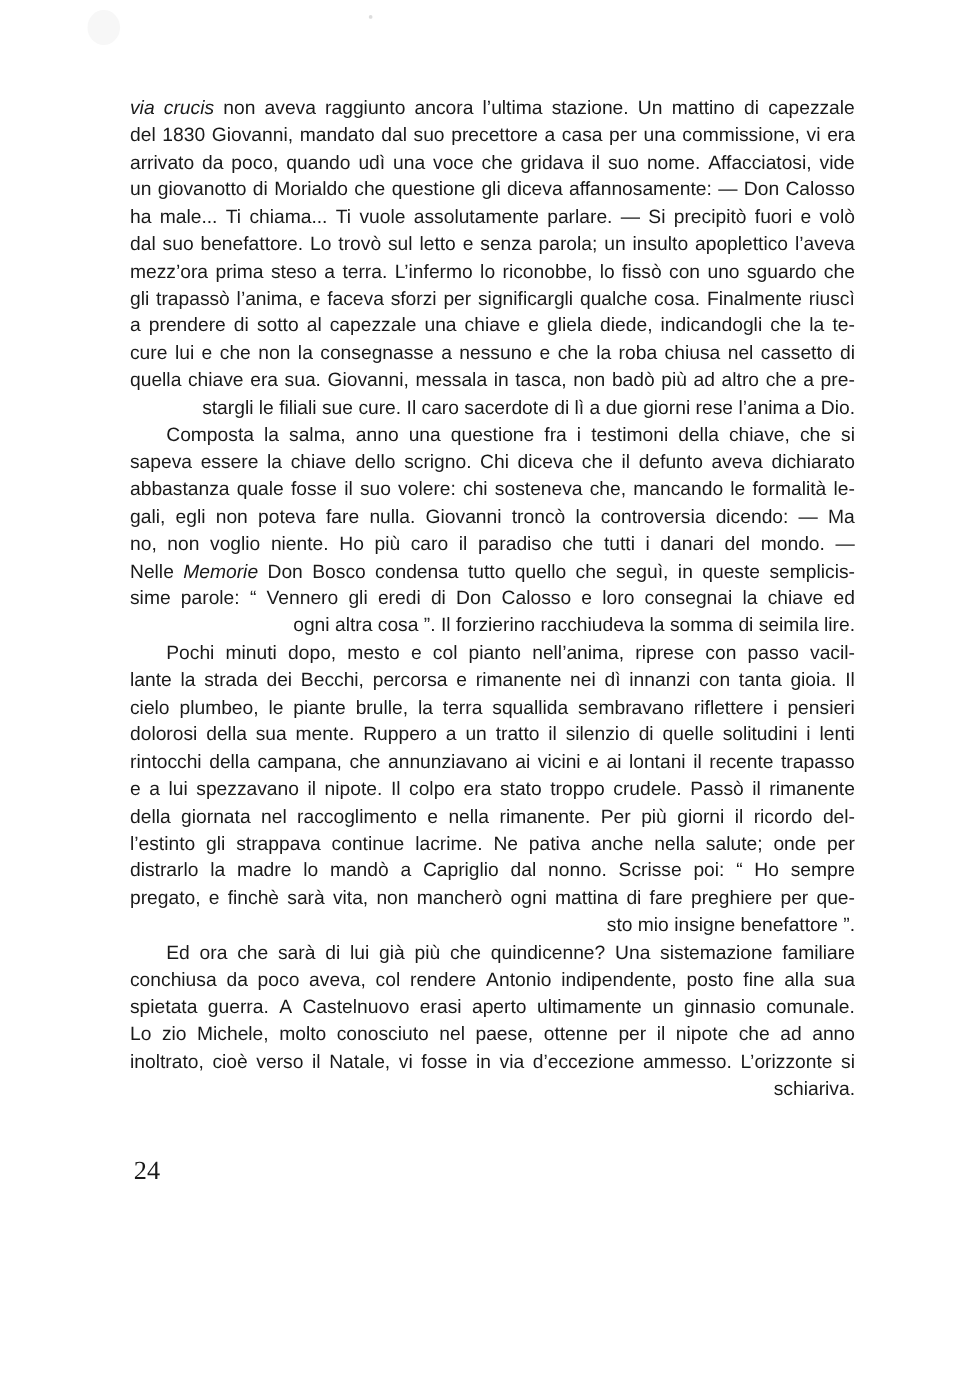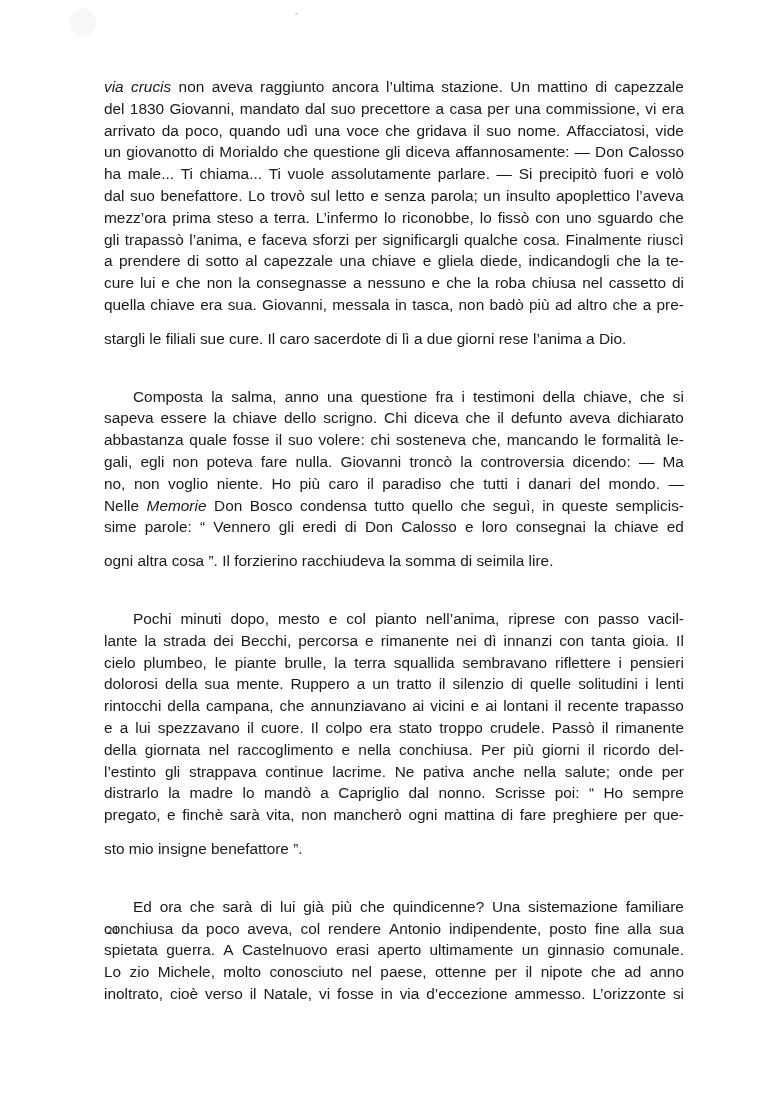--- a/index.html
+++ b/index.html
@@ -13,29 +13,29 @@
     font-size: 15.4px;
     line-height: 21.8px;
     color: #1a1a1a;
   }
   .para { margin: 0; text-align: justify; }
   .jl {
     display: flex;
     justify-content: space-between;
     white-space: pre;
   }
-  .jl.left { justify-content: flex-start; gap: 0.28em; margin-top: 12px; }
-  .jl.indent { padding-left: 29px; margin-top: 36px; }
+  .jl.left { justify-content: flex-end; gap: 0.28em; }
+  .jl.indent { padding-left: 29px; }
   em { font-style: italic; }
   .page-number {
     position: absolute;
     left: 107px;
     top: 924px;
     font-family: "Liberation Serif", "DejaVu Serif", serif;
-    font-size: 11px;
+    font-size: 21px;
     color: #1a1a1a;
   }
   .speck1 { position: absolute; left: 295px; top: 12px; width: 3px; height: 3px; background: #ddd; border-radius: 50%; }
   .speck2 { position: absolute; left: 70px; top: 8px; width: 26px; height: 28px; background: #f7f7f7; border-radius: 50%; }
 </style>
 </head>
 <body>
 
 <div class="speck2"></div>
 <div class="speck1"></div>
@@ -64,29 +64,30 @@
       <div class="jl"><span>Nelle</span><span><em>Memorie</em></span><span>Don</span><span>Bosco</span><span>condensa</span><span>tutto</span><span>quello</span><span>che</span><span>seguì,</span><span>in</span><span>queste</span><span>semplicis-</span></div>
       <div class="jl"><span>sime</span><span>parole:</span><span>“</span><span>Vennero</span><span>gli</span><span>eredi</span><span>di</span><span>Don</span><span>Calosso</span><span>e</span><span>loro</span><span>consegnai</span><span>la</span><span>chiave</span><span>ed</span></div>
       <div class="jl left"><span>ogni</span><span>altra</span><span>cosa</span><span>”.</span><span>Il</span><span>forzierino</span><span>racchiudeva</span><span>la</span><span>somma</span><span>di</span><span>seimila</span><span>lire.</span></div>
     </div>
     <div class="para">
       <div class="jl indent"><span>Pochi</span><span>minuti</span><span>dopo,</span><span>mesto</span><span>e</span><span>col</span><span>pianto</span><span>nell’anima,</span><span>riprese</span><span>con</span><span>passo</span><span>vacil-</span></div>
       <div class="jl"><span>lante</span><span>la</span><span>strada</span><span>dei</span><span>Becchi,</span><span>percorsa</span><span>e</span><span>rimanente</span><span>nei</span><span>dì</span><span>innanzi</span><span>con</span><span>tanta</span><span>gioia.</span><span>Il</span></div>
       <div class="jl"><span>cielo</span><span>plumbeo,</span><span>le</span><span>piante</span><span>brulle,</span><span>la</span><span>terra</span><span>squallida</span><span>sembravano</span><span>riflettere</span><span>i</span><span>pensieri</span></div>
       <div class="jl"><span>dolorosi</span><span>della</span><span>sua</span><span>mente.</span><span>Ruppero</span><span>a</span><span>un</span><span>tratto</span><span>il</span><span>silenzio</span><span>di</span><span>quelle</span><span>solitudini</span><span>i</span><span>lenti</span></div>
       <div class="jl"><span>rintocchi</span><span>della</span><span>campana,</span><span>che</span><span>annunziavano</span><span>ai</span><span>vicini</span><span>e</span><span>ai</span><span>lontani</span><span>il</span><span>recente</span><span>trapasso</span></div>
-      <div class="jl"><span>e</span><span>a</span><span>lui</span><span>spezzavano</span><span>il</span><span>cuore.</span><span>Il</span><span>colpo</span><span>era</span><span>stato</span><span>troppo</span><span>crudele.</span><span>Passò</span><span>il</span><span>rimanente</span></div>
-      <div class="jl"><span>della</span><span>giornata</span><span>nel</span><span>raccoglimento</span><span>e</span><span>nella</span><span>conchiusa.</span><span>Per</span><span>più</span><span>giorni</span><span>il</span><span>ricordo</span><span>del-</span></div>
+      <div class="jl"><span>e</span><span>a</span><span>lui</span><span>spezzavano</span><span>il</span><span>nipote.</span><span>Il</span><span>colpo</span><span>era</span><span>stato</span><span>troppo</span><span>crudele.</span><span>Passò</span><span>il</span><span>rimanente</span></div>
+      <div class="jl"><span>della</span><span>giornata</span><span>nel</span><span>raccoglimento</span><span>e</span><span>nella</span><span>rimanente.</span><span>Per</span><span>più</span><span>giorni</span><span>il</span><span>ricordo</span><span>del-</span></div>
       <div class="jl"><span>l’estinto</span><span>gli</span><span>strappava</span><span>continue</span><span>lacrime.</span><span>Ne</span><span>pativa</span><span>anche</span><span>nella</span><span>salute;</span><span>onde</span><span>per</span></div>
       <div class="jl"><span>distrarlo</span><span>la</span><span>madre</span><span>lo</span><span>mandò</span><span>a</span><span>Capriglio</span><span>dal</span><span>nonno.</span><span>Scrisse</span><span>poi:</span><span>“</span><span>Ho</span><span>sempre</span></div>
       <div class="jl"><span>pregato,</span><span>e</span><span>finchè</span><span>sarà</span><span>vita,</span><span>non</span><span>mancherò</span><span>ogni</span><span>mattina</span><span>di</span><span>fare</span><span>preghiere</span><span>per</span><span>que-</span></div>
       <div class="jl left"><span>sto</span><span>mio</span><span>insigne</span><span>benefattore</span><span>”.</span></div>
     </div>
     <div class="para">
       <div class="jl indent"><span>Ed</span><span>ora</span><span>che</span><span>sarà</span><span>di</span><span>lui</span><span>già</span><span>più</span><span>che</span><span>quindicenne?</span><span>Una</span><span>sistemazione</span><span>familiare</span></div>
       <div class="jl"><span>conchiusa</span><span>da</span><span>poco</span><span>aveva,</span><span>col</span><span>rendere</span><span>Antonio</span><span>indipendente,</span><span>posto</span><span>fine</span><span>alla</span><span>sua</span></div>
       <div class="jl"><span>spietata</span><span>guerra.</span><span>A</span><span>Castelnuovo</span><span>erasi</span><span>aperto</span><span>ultimamente</span><span>un</span><span>ginnasio</span><span>comunale.</span></div>
       <div class="jl"><span>Lo</span><span>zio</span><span>Michele,</span><span>molto</span><span>conosciuto</span><span>nel</span><span>paese,</span><span>ottenne</span><span>per</span><span>il</span><span>nipote</span><span>che</span><span>ad</span><span>anno</span></div>
       <div class="jl"><span>inoltrato,</span><span>cioè</span><span>verso</span><span>il</span><span>Natale,</span><span>vi</span><span>fosse</span><span>in</span><span>via</span><span>d’eccezione</span><span>ammesso.</span><span>L’orizzonte</span><span>si</span></div>
+      <div class="jl left"><span>schiariva.</span></div>
     </div>
   </div>
 
 <div class="page-number">24</div>
 
 </body></html>

